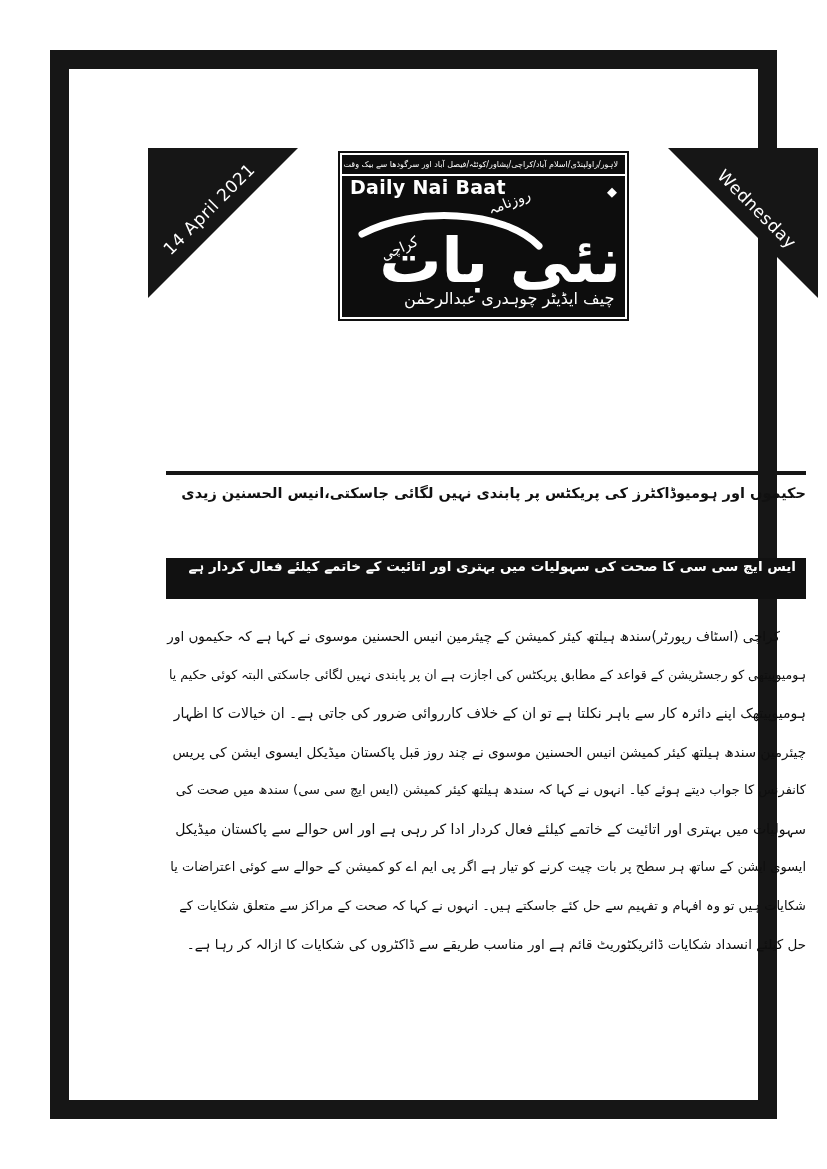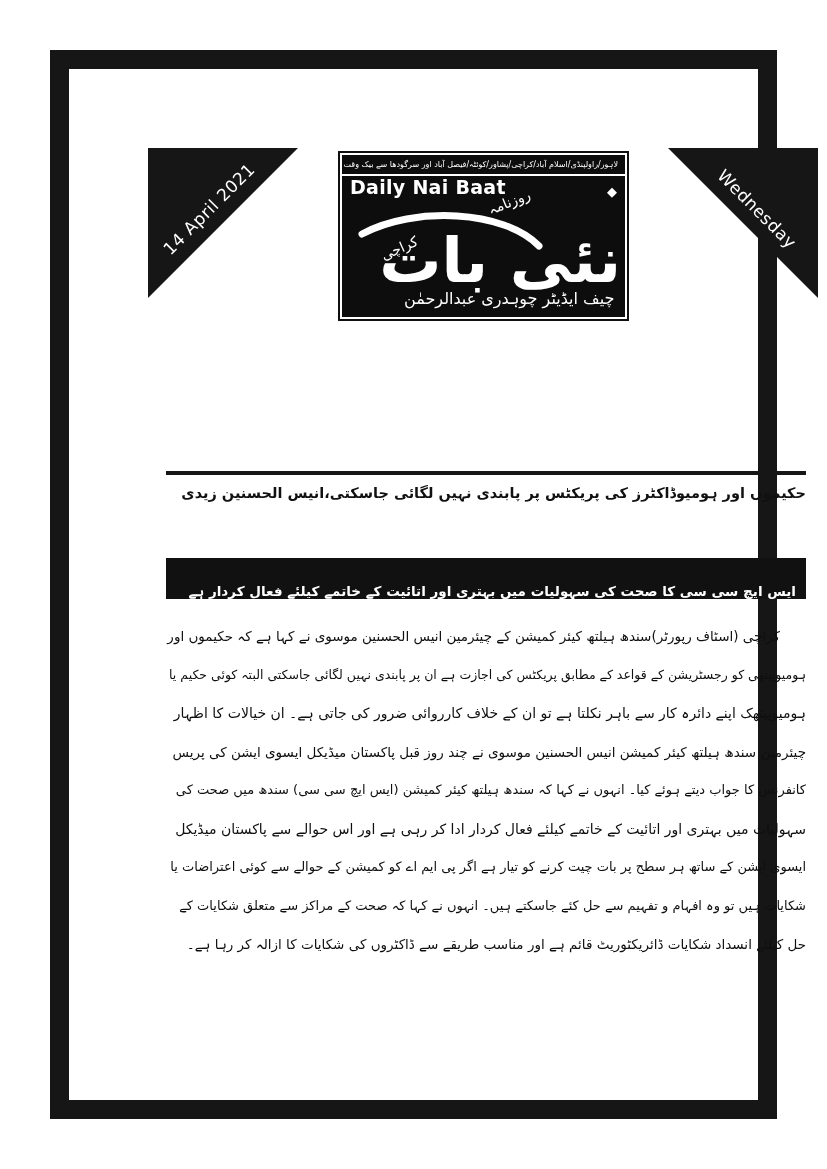--- a/index.html
+++ b/index.html
@@ -76,21 +76,21 @@
   .headline{
     position:absolute;left:97px;top:416px;width:640px;
     direction:rtl;color:#111111;
     font-size:30px;font-weight:bold;line-height:1.2;
     white-space:nowrap;overflow:hidden;
   }
   .subheadline{
     position:absolute;left:97px;top:489px;width:640px;height:41px;
     background:#111111;color:#ffffff;
     box-sizing:border-box;padding:0 10px;
-    display:flex;align-items:flex-end;
+    display:flex;align-items:flex-start;
   }
   .subheadline-text{
     direction:rtl;font-size:22px;font-weight:bold;
     white-space:nowrap;overflow:hidden;width:100%;
   }
   .body-text{
     position:absolute;left:97px;top:548px;width:640px;
     direction:rtl;color:#0f0f0f;
   }
   .body-line{

